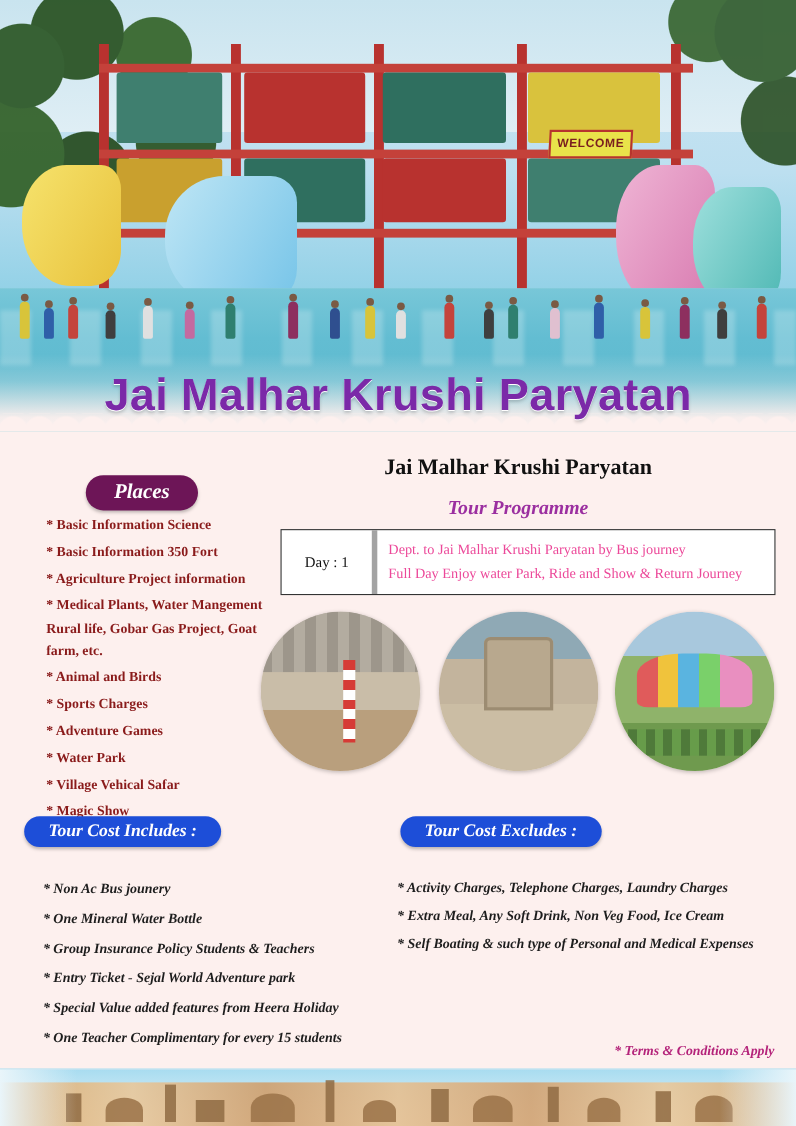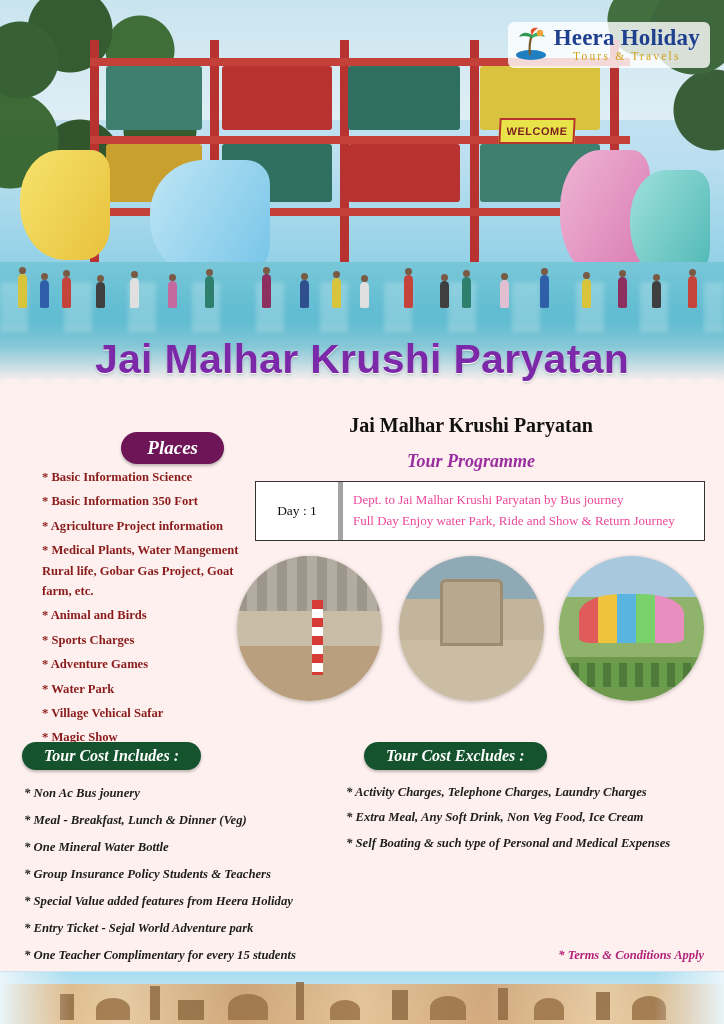--- a/index.html
+++ b/index.html
@@ -246,21 +246,21 @@
     font-style: italic;
     font-weight: bold;
     font-size: 19px;
     box-shadow: 0 2px 3px rgba(0,0,0,.25);
   }
   .places-pill-wrap {
     position: absolute;
     top: 432px;
     left: 34px;
     width: 190px;
-    text-align: right;
+    text-align: center;
   }
   .places-list {
     position: absolute;
     top: 467px;
     left: 30px;
     width: 215px;
     font-family: "Liberation Serif", serif;
     font-size: 12.6px;
     font-weight: bold;
     color: #8a1b1b;
@@ -363,21 +363,21 @@
     content:"";
     position:absolute; left:8%; bottom:10%; width:84%; height:16%;
     background: repeating-linear-gradient(90deg,#4f7a3a 0 8px,#679c4a 8px 16px);
   }
 
   
   .inc-pill-wrap { position: absolute; top: 742px; left: 22px; }
   .exc-pill-wrap { position: absolute; top: 742px; left: 364px; }
   .pill-sm {
     display: inline-block;
-    background: #14532d;
+    background: #1d4ed8;
     color: #fff;
     border-radius: 15px;
     padding: 5px 22px;
     font-family: "Liberation Serif", serif;
     font-style: italic;
     font-weight: bold;
     font-size: 16px;
     box-shadow: 0 2px 3px rgba(0,0,0,.25);
   }
   .inc-list {
@@ -397,21 +397,21 @@
     top: 780px;
     left: 346px;
     width: 360px;
     font-family: "Liberation Serif", serif;
     font-style: italic;
     font-weight: bold;
     font-size: 12.7px;
     color: #1d1d1d;
     line-height: 2.0;
   }
-  .inc-list ul, .exc-list ul { margin: 0; padding: 0; }
+  .inc-list ul, .exc-list ul { margin: 15px; padding: 0; }
   .inc-list li, .exc-list li { list-style: none; margin: 0; padding: 0; }
 
   .terms {
     position: absolute;
     top: 948px;
     right: 20px;
     font-family: "Liberation Serif", serif;
     font-style: italic;
     font-weight: bold;
     font-size: 12.5px;
@@ -512,36 +512,20 @@
       <div class="person" style="left:582px; height:29px; background:#d8c43a;"></div>
       <div class="person" style="left:618px; height:31px; background:#8d2f5f;"></div>
       <div class="person" style="left:652px; height:27px; background:#3f3f3f;"></div>
       <div class="person" style="left:688px; height:32px; background:#c4443c;"></div>
     </div>
 
     <div class="hero-fade"></div>
     <div class="hero-scallop"></div>
   </div>
 
-  <div class="logo">
-    <div class="logo-mark">
-      <svg width="34" height="34" viewBox="0 0 34 34">
-        <ellipse cx="17" cy="28" rx="15" ry="5" fill="#1f7fc0"></ellipse>
-        <path d="M16 28 C15 20 16 13 18 8" stroke="#7a5a2a" stroke-width="2.2" fill="none"></path>
-        <path d="M18 8 C12 4 7 6 5 10 C10 8 14 9 18 11 Z" fill="#2f9a4f"></path>
-        <path d="M18 8 C24 3 29 6 31 10 C26 8 22 9 18 11 Z" fill="#3fb060"></path>
-        <path d="M18 8 C14 2 20 0 24 1 C21 3 19 5 18 9 Z" fill="#e0502a"></path>
-        <circle cx="26" cy="6" r="3.2" fill="#f2a33c"></circle>
-      </svg>
-    </div>
-    <div class="logo-text-wrap">
-      <div class="logo-title">Heera Holiday</div>
-      <div class="logo-sub">Tours &amp; Travels</div>
-    </div>
-  </div>
 
   <div class="main-title">Jai Malhar Krushi Paryatan</div>
   <div class="sub-title">Jai Malhar Krushi Paryatan</div>
   <div class="tour-programme">Tour Programme</div>
 
   <div class="places-pill-wrap">
     <span class="pill">Places</span>
   </div>
   <div class="places-list">
     <ul>
@@ -575,25 +559,24 @@
   <div class="circle-photo cp3">
     <div class="ph-park"></div>
   </div>
 
   <div class="inc-pill-wrap">
     <span class="pill-sm">Tour Cost Includes :</span>
   </div>
   <div class="inc-list">
     <ul>
       <li>* Non Ac Bus jounery</li>
-      <li>* Meal - Breakfast, Lunch &amp; Dinner (Veg)</li>
       <li>* One Mineral Water Bottle</li>
       <li>* Group Insurance Policy Students &amp; Teachers</li>
+      <li>* Entry Ticket - Sejal World Adventure park</li>
       <li>* Special Value added features from Heera Holiday</li>
-      <li>* Entry Ticket - Sejal World Adventure park</li>
       <li>* One Teacher Complimentary for every 15 students</li>
     </ul>
   </div>
 
   <div class="exc-pill-wrap">
     <span class="pill-sm">Tour Cost Excludes :</span>
   </div>
   <div class="exc-list">
     <ul>
       <li>* Activity Charges, Telephone Charges, Laundry Charges</li>

